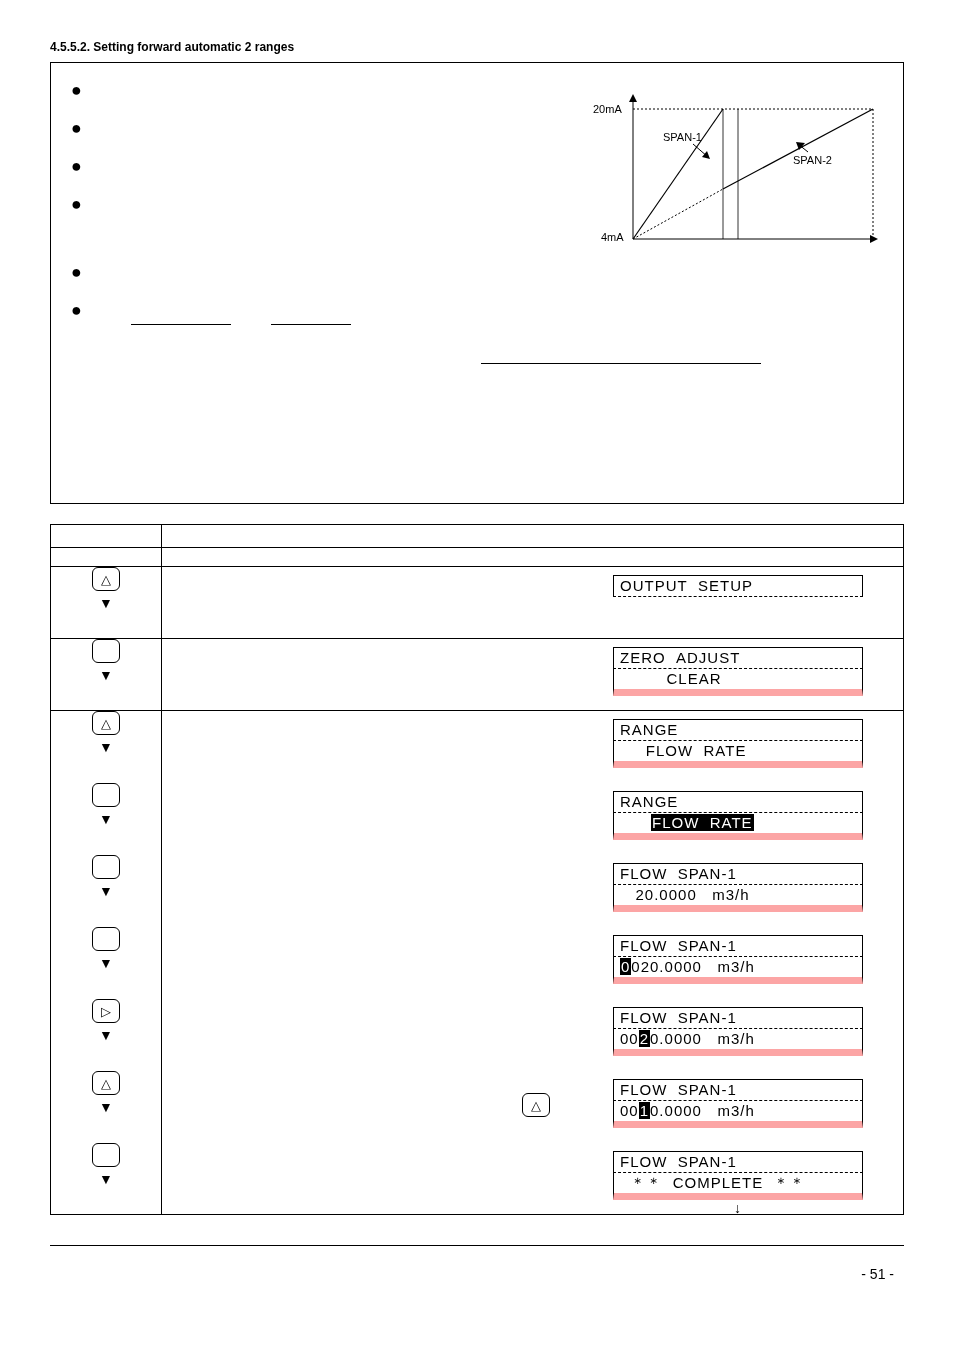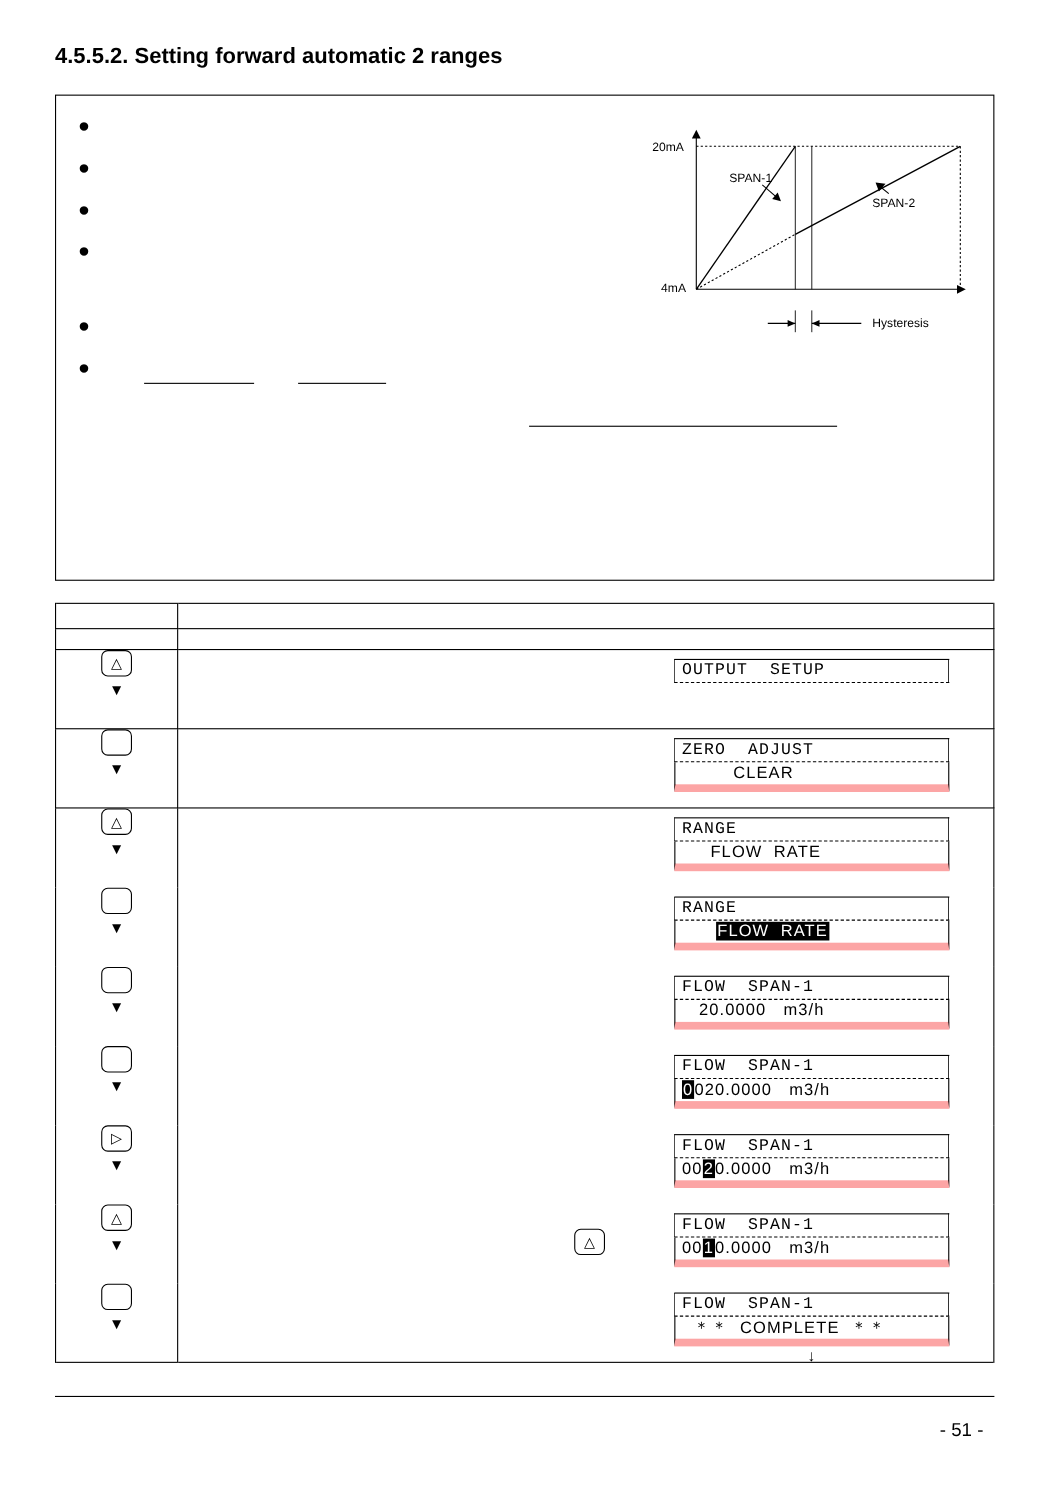--- a/index.html
+++ b/index.html
@@ -6,22 +6,22 @@
     font-family: Arial, Helvetica, sans-serif;
     background: #fff;
     margin: 0;
     padding: 40px 50px 20px 50px;
     width: 854px;
     font-size: 13px;
     color: #000;
   }
   .section-title {
     font-weight: bold;
-    font-size: 20px;
-    margin-bottom: 23px;
+    font-size: 12px;
+    margin-bottom: 8px;
   }
   .top-box {
     border: 1px solid #000;
     height: 420px;
     position: relative;
     padding: 10px;
     margin-bottom: 20px;
   }
   .bullets {
     position: absolute;
@@ -139,21 +139,20 @@
     letter-spacing: 1px;
   }
   .lcd .line1 {
     border-top: 1px solid #000;
     border-left: 1px solid #000;
     border-right: 1px solid #000;
     border-bottom: 1px dashed #000;
     padding: 1px 6px;
     height: 18px;
     white-space: pre;
-    font-family: Liberation Mono, monospace;
   }
   .lcd .line2 {
     border-left: 1px solid #000;
     border-right: 1px solid #000;
     border-bottom: 7px solid #fca5a5;
     padding: 1px 6px;
     height: 18px;
     white-space: pre;
     position: relative;
   }
@@ -166,21 +165,21 @@
     background: #000;
     color: #fff;
     padding: 0 1px;
   }
   .arrow-down-after {
     font-size: 14px;
     text-align: center;
   }
   .page-num {
     text-align: right;
-    font-size: 17px;
+    font-size: 14px;
     margin-top: 20px;
     padding-right: 10px;
   }
   hr.foot {
     border: none;
     border-top: 1px solid #000;
     margin-top: 30px;
   }
   .bottom-underline {
     position:absolute;
@@ -235,32 +234,20 @@
 
       <text x="80" y="52">SPAN-1</text>
       <line x1="110" y1="55" x2="125" y2="68" stroke="#000"></line>
       <polygon points="127,70 119,68 124,62" fill="#000"></polygon>
 
       <text x="210" y="75">SPAN-2</text>
       <line x1="225" y1="63" x2="215" y2="55" stroke="#000"></line>
       <polygon points="213,53 222,54 216,61" fill="#000"></polygon>
     </svg>
   </div>
-  <div class="hyst-row">
-    <svg viewBox="0 0 300 30" width="300" height="30">
-      <line x1="140" y1="0" x2="140" y2="20" stroke="#000" stroke-width="0.8"></line>
-      <line x1="155" y1="0" x2="155" y2="20" stroke="#000" stroke-width="0.8"></line>
-
-      <line x1="115" y1="12" x2="140" y2="12" stroke="#000"></line>
-      <polygon points="140,12 133,9 133,15" fill="#000"></polygon>
-      <line x1="155" y1="12" x2="200" y2="12" stroke="#000"></line>
-      <polygon points="155,12 162,9 162,15" fill="#000"></polygon>
-      <text x="210" y="15">Hysteresis</text>
-    </svg>
-  </div>
 </div>
 
 <table class="proc-table">
   <tbody>
       <tr>
         <td class="left-col"></td>
         <td class="right-col"></td>
       </tr>
   <tr>
         <td class="left-col"></td>

